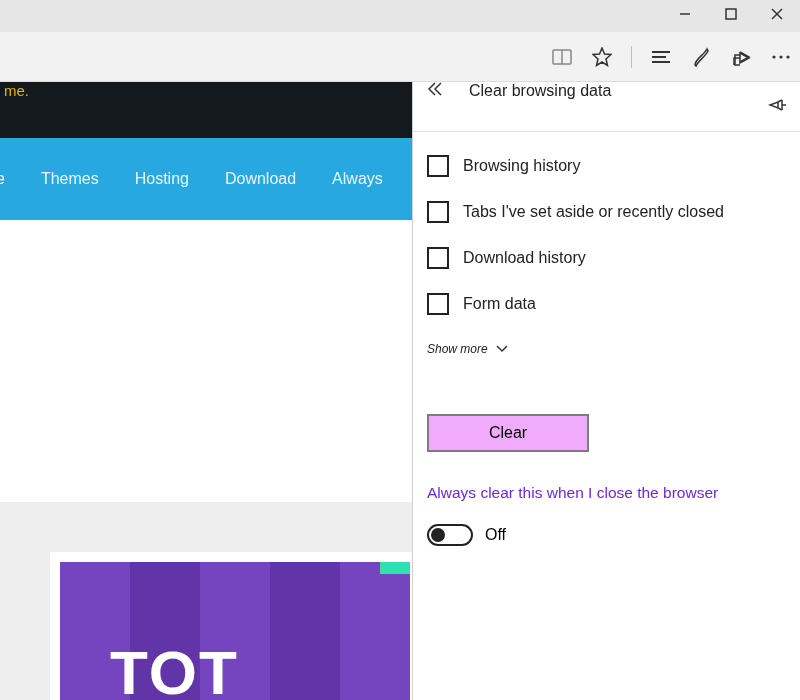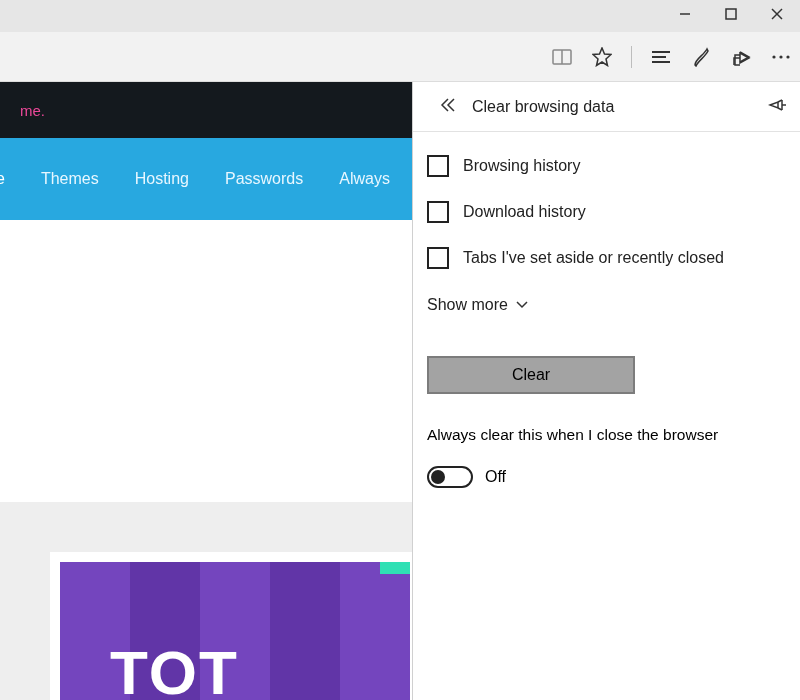--- a/index.html
+++ b/index.html
@@ -49,23 +49,23 @@
   }
   
   .page {
     position:absolute;
     left:0; top:82px; width:800px; height:618px;
     background:#fff;
   }
   .page-darkbar {
     height:56px;
     background:#14191e;
-    color:#ec4899;
-    display:flex; align-items:center;
-    padding-left:20px;
+    color:#eab308;
+    display:flex; align-items:flex-start;
+    padding-left:4px;
     font-size:15px;
   }
   .page-bluebar {
     height:82px;
     background:#28a8e0;
     color:#e8f7ff;
     display:flex; align-items:center;
     gap:36px;
     padding-left:0;
     font-size:16px;
@@ -118,24 +118,24 @@
     position:absolute;
     top:82px; right:0;
     width:388px; height:618px;
     background:#fff;
     border-left:1px solid #d0d0d0;
     z-index:20;
     display:flex;flex-direction:column;
   }
   .fly-head{
     height:50px;
-    display:flex;align-items:center;
-    padding:0 27px;
+    display:flex;align-items:flex-start;
+    padding:0 14px;
     border-bottom:1px solid #e2e2e2;
-    gap:14px;
+    gap:24px;
     position:relative;
   }
   .fly-head .title{font-size:16px;color:#222;}
   .pin-icon{
     position:absolute;right:14px;top:15px;
   }
   .fly-body{
     padding:16px 14px 10px 14px;
     display:flex;flex-direction:column;
     gap:14px;
@@ -150,31 +150,31 @@
     width:22px;height:22px;border:2px solid #222;
     display:flex;align-items:center;justify-content:center;
     flex-shrink:0;
   }
   .chk.checked{
     background:#0078d7;border-color:#0078d7;
   }
   .chk.checked svg{stroke:#fff;stroke-width:2.5;fill:none;}
   .show-more{
     display:flex;align-items:center;gap:8px;
-    font-size:16px;color:#222;margin-top:6px;cursor:pointer;
+    font-size:12px;color:#222;margin-top:6px;cursor:pointer;font-style:italic;
   }
   .clear-btn{
-    margin-top:28px;
-    width:208px;height:38px;
-    background:#a3a3a3;border:2px solid #7c7c7c;
+    margin-top:44px;
+    width:162px;height:38px;
+    background:#f0abfc;border:2px solid #7c7c7c;
     font-size:16px;
     display:flex;align-items:center;justify-content:center;
   }
   .always-label{
-    margin-top:18px;font-size:15.5px;color:#000000;
+    margin-top:18px;font-size:15.5px;color:#6d28d9;
   }
   .toggle-row{
     display:flex;align-items:center;gap:12px;margin-top:8px;
   }
   .toggle{
     width:46px;height:22px;border:2px solid #222;border-radius:11px;position:relative;
   }
   .toggle .knob{
     position:absolute;left:2px;top:2px;width:14px;height:14px;border-radius:50%;background:#222;
   }
@@ -243,21 +243,21 @@
 </div>
 
 <div class="page">
   <div class="page-darkbar">
     <span>me.</span>
   </div>
   <div class="page-bluebar">
     <span class="first active">e</span>
     <span>Themes</span>
     <span>Hosting</span>
-    <span>Passwords</span>
+    <span>Download</span>
     <span>Always</span>
     <span>Co</span>
   </div>
   <div class="search-row">
     <input class="search-box" placeholder="Search" style="">
   </div>
   <div class="gallery-area">
 
     <div class="theme-card">
       <div class="tiles"></div>
@@ -288,25 +288,29 @@
     </span>
   </div>
   <div class="fly-body">
     <div id="chk-list" style="display: flex; flex-direction: column; gap: 10px;">
         <div class="chk-row">
           <div class="chk"></div>
           <span>Browsing history</span>
         </div>
         <div class="chk-row">
           <div class="chk"></div>
+          <span>Tabs I've set aside or recently closed</span>
+        </div>
+        <div class="chk-row">
+          <div class="chk"></div>
           <span>Download history</span>
         </div>
         <div class="chk-row">
           <div class="chk"></div>
-          <span>Tabs I've set aside or recently closed</span>
+          <span>Form data</span>
         </div>
       </div>
 
     <div class="show-more">
       <span>Show more</span>
       <svg width="12" height="8" viewBox="0 0 12 8" fill="none" stroke="#333" stroke-width="1.5">
           <polyline points="1,1 6,6 11,1"></polyline>
         </svg>
     </div>
 

